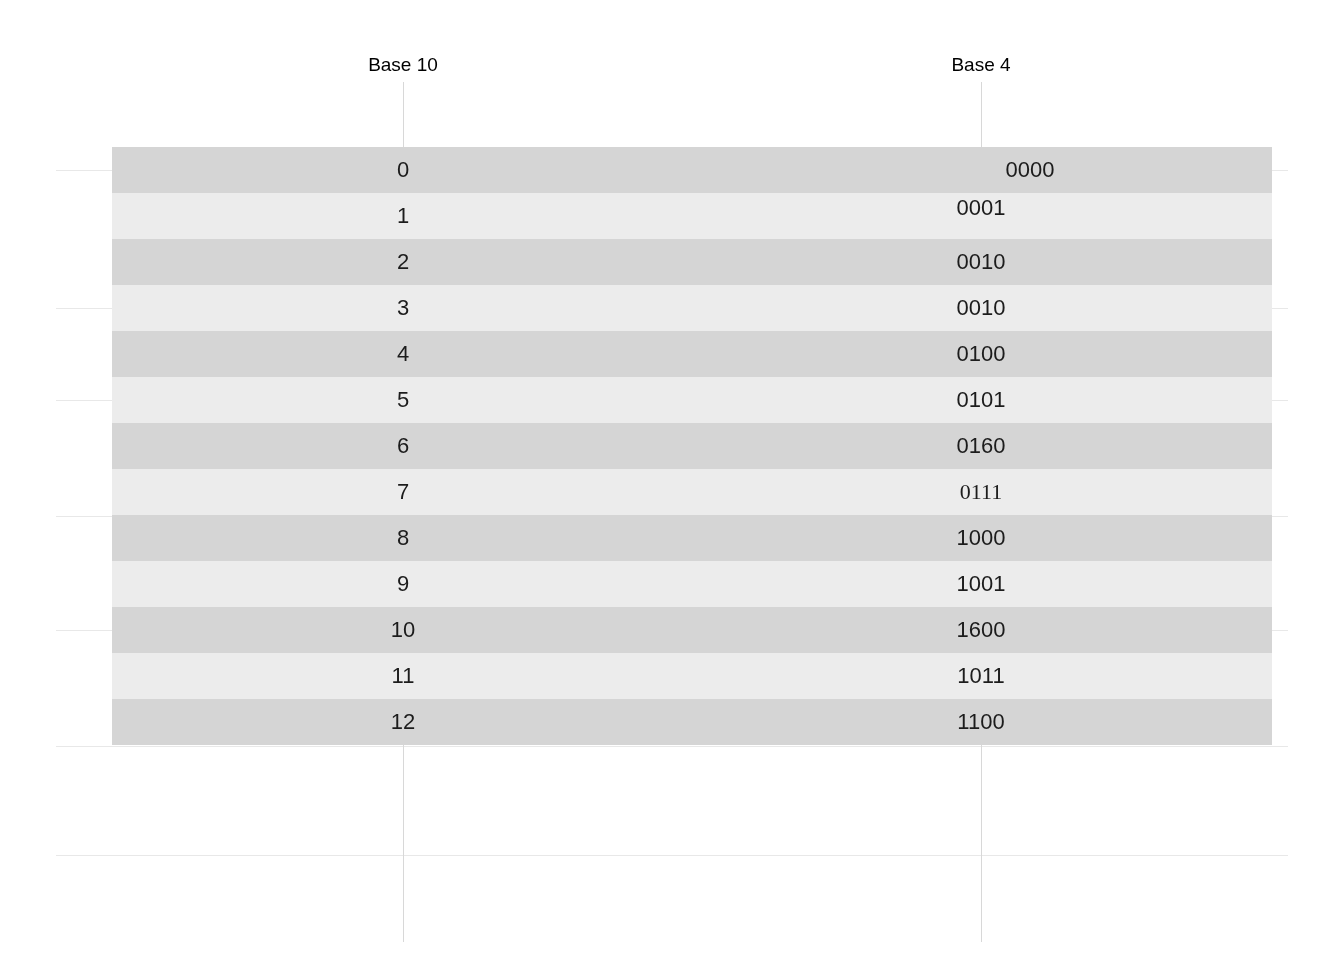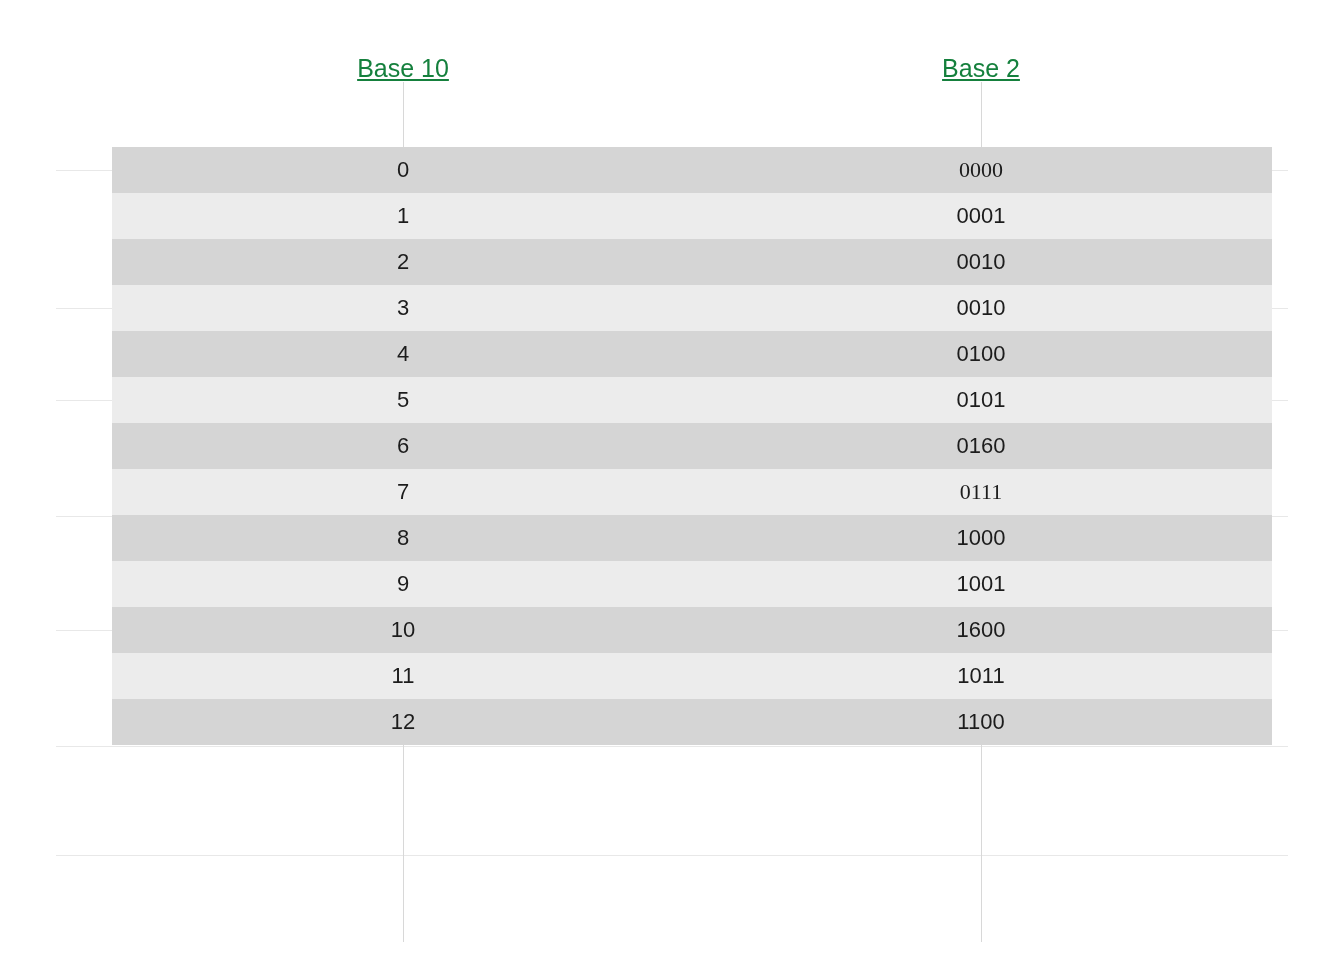--- a/index.html
+++ b/index.html
@@ -32,24 +32,23 @@
   .grid-v {
     position: absolute;
     top: 82px;
     width: 1px;
     background: #d8d8d8;
   }
 
   .col-header {
     position: absolute;
     transform: translateX(-50%);
-    font-size: 25px;
-    color: #15803d;
+    font-size: 19px;
+    color: #000000;
     white-space: nowrap;
-    text-decoration: underline;
   }
 
   .table-band {
     position: absolute;
     left: 112px;
     width: 1160px;
     height: 46px;
   }
   .band-odd  { background: #d5d5d5; }
   .band-even { background: #ececec; }
@@ -73,21 +72,21 @@
   <div class="grid-h" style="top:400px;"></div>
   <div class="grid-h" style="top:516px;"></div>
   <div class="grid-h" style="top:630px;"></div>
   <div class="grid-h" style="top:746px;"></div>
   <div class="grid-h" style="top:855px;"></div>
 
   <div class="grid-v" style="left:403px; height:860px;"></div>
   <div class="grid-v" style="left:981px; height:860px;"></div>
 
   <div class="col-header" style="left:403px; top:54px;">Base 10</div>
-  <div class="col-header" style="left:981px; top:54px;">Base 2</div>
+  <div class="col-header" style="left:981px; top:54px;">Base 4</div>
 
   <div class="table-band band-odd" style="top:147px;"></div>
   <div class="table-band band-even" style="top:193px;"></div>
   <div class="table-band band-odd" style="top:239px;"></div>
   <div class="table-band band-even" style="top:285px;"></div>
   <div class="table-band band-odd" style="top:331px;"></div>
   <div class="table-band band-even" style="top:377px;"></div>
   <div class="table-band band-odd" style="top:423px;"></div>
   <div class="table-band band-even" style="top:469px;"></div>
   <div class="table-band band-odd" style="top:515px;"></div>
@@ -103,22 +102,22 @@
   <div class="cell" style="left:403px; top:331px;">4</div>
   <div class="cell" style="left:403px; top:377px;">5</div>
   <div class="cell" style="left:403px; top:423px;">6</div>
   <div class="cell" style="left:403px; top:469px;">7</div>
   <div class="cell" style="left:403px; top:515px;">8</div>
   <div class="cell" style="left:403px; top:561px;">9</div>
   <div class="cell" style="left:403px; top:607px;">10</div>
   <div class="cell" style="left:403px; top:653px;">11</div>
   <div class="cell" style="left:403px; top:699px;">12</div>
 
-  <div class="cell" style="left:981px; top:147px;font-family:Liberation Serif, serif;">0000</div>
-  <div class="cell" style="left:981px; top:193px;text-align:center;">0001</div>
+  <div class="cell" style="left:1030px; top:147px;">0000</div>
+  <div class="cell" style="left:981px; top:185px;text-align:center;">0001</div>
   <div class="cell" style="left:981px; top:239px;">0010</div>
   <div class="cell" style="left:981px; top:285px;">0010</div>
   <div class="cell" style="left:981px; top:331px;">0100</div>
   <div class="cell" style="left:981px; top:377px;">0101</div>
   <div class="cell" style="left:981px; top:423px;">0160</div>
   <div class="cell" style="left:981px; top:469px;font-family:Liberation Serif, serif;">0111</div>
   <div class="cell" style="left:981px; top:515px;">1000</div>
   <div class="cell" style="left:981px; top:561px;">1001</div>
   <div class="cell" style="left:981px; top:607px;">1600</div>
   <div class="cell" style="left:981px; top:653px;">1011</div>

